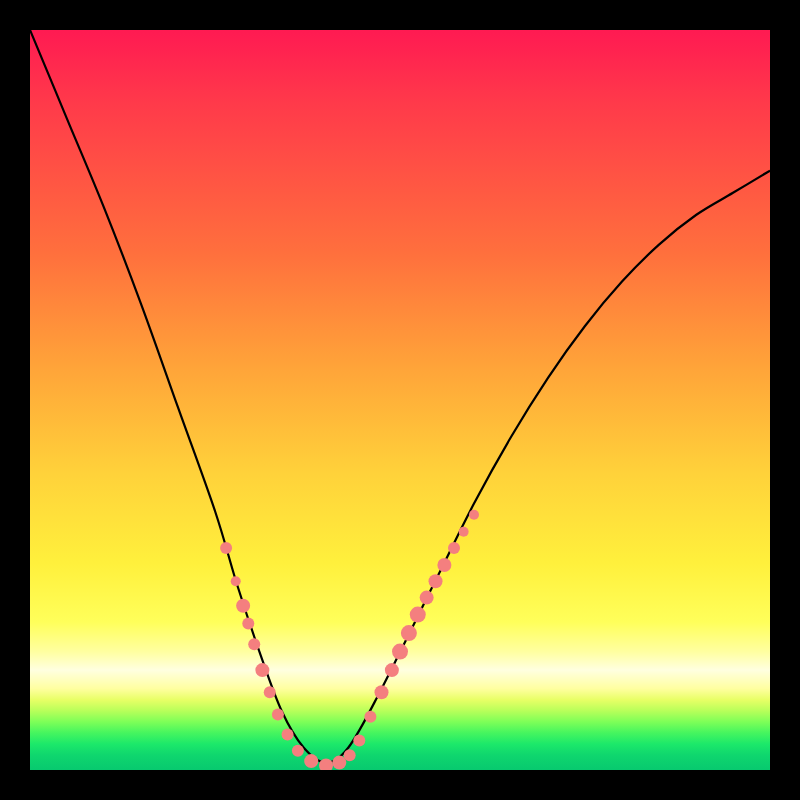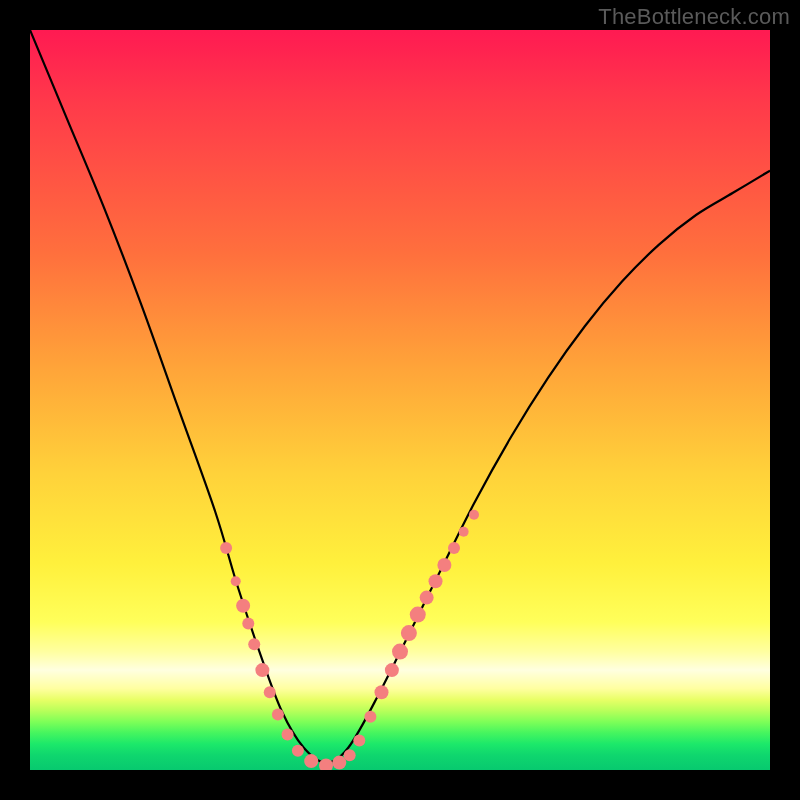--- a/index.html
+++ b/index.html
@@ -59,21 +59,20 @@
     left: 0;
     top: 0;
     width: 740px;
     height: 740px;
   }
 </style>
 </head>
 <body>
 
 <div class="frame">
-  <div class="watermark">TheBottleneck.com</div>
 
   <div class="plot-area">
     <svg class="curve" viewBox="0 0 740 740" preserveAspectRatio="none">
       <path id="main-curve" fill="none" stroke="#000000" stroke-width="2.2" d="M 0 0 C 6.17 14.80, 24.67 59.20, 37.00 88.80 C 49.33 118.40, 61.67 146.77, 74.00 177.60 C 86.33 208.43, 98.67 240.50, 111.00 273.80 C 123.33 307.10, 135.67 342.87, 148.00 377.40 C 160.33 411.93, 175.13 451.40, 185.00 481.00 C 194.87 510.60, 199.80 531.57, 207.20 555.00 C 214.60 578.43, 222.00 600.63, 229.40 621.60 C 236.80 642.57, 244.20 664.77, 251.60 680.80 C 259.00 696.83, 266.40 709.17, 273.80 717.80 C 281.20 726.43, 288.60 732.60, 296.00 732.60 C 303.40 732.60, 309.57 728.90, 318.20 717.80 C 326.83 706.70, 333.00 694.37, 347.80 666.00 C 362.60 637.63, 390.97 579.67, 407.00 547.60 C 423.03 515.53, 431.67 497.03, 444.00 473.60 C 456.33 450.17, 468.67 427.97, 481.00 407.00 C 493.33 386.03, 505.67 366.30, 518.00 347.80 C 530.33 329.30, 542.67 312.03, 555.00 296.00 C 567.33 279.97, 579.67 265.17, 592.00 251.60 C 604.33 238.03, 616.67 225.70, 629.00 214.60 C 641.33 203.50, 653.67 193.63, 666.00 185.00 C 678.33 176.37, 690.67 170.20, 703.00 162.80 C 715.33 155.40, 733.83 144.30, 740.00 140.60"></path>
       <g id="markers">
           <circle cx="196.10" cy="518.00" r="6" fill="#f47f7f"></circle>
           <circle cx="205.72" cy="551.30" r="5" fill="#f47f7f"></circle>
           <circle cx="213.12" cy="575.72" r="7" fill="#f47f7f"></circle>
           <circle cx="218.30" cy="593.48" r="6" fill="#f47f7f"></circle>
           <circle cx="224.22" cy="614.20" r="6" fill="#f47f7f"></circle>

